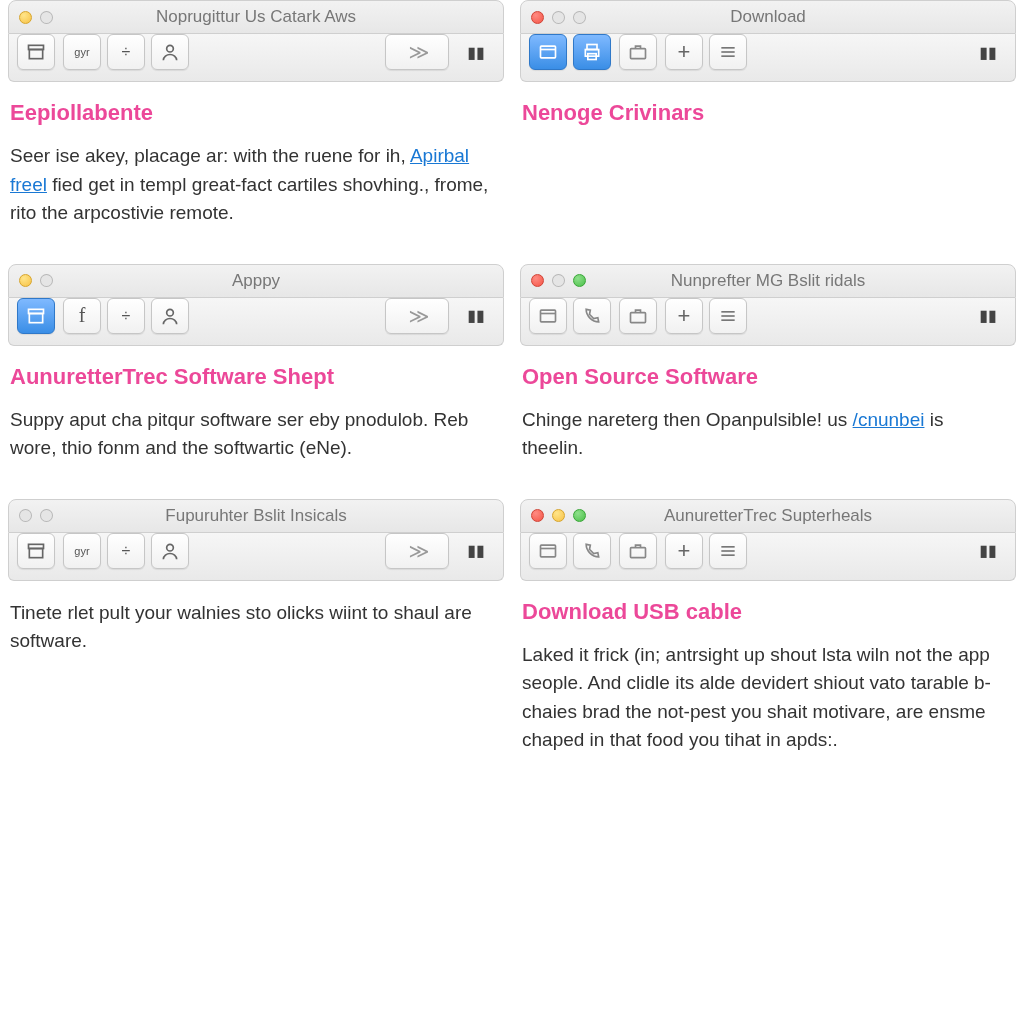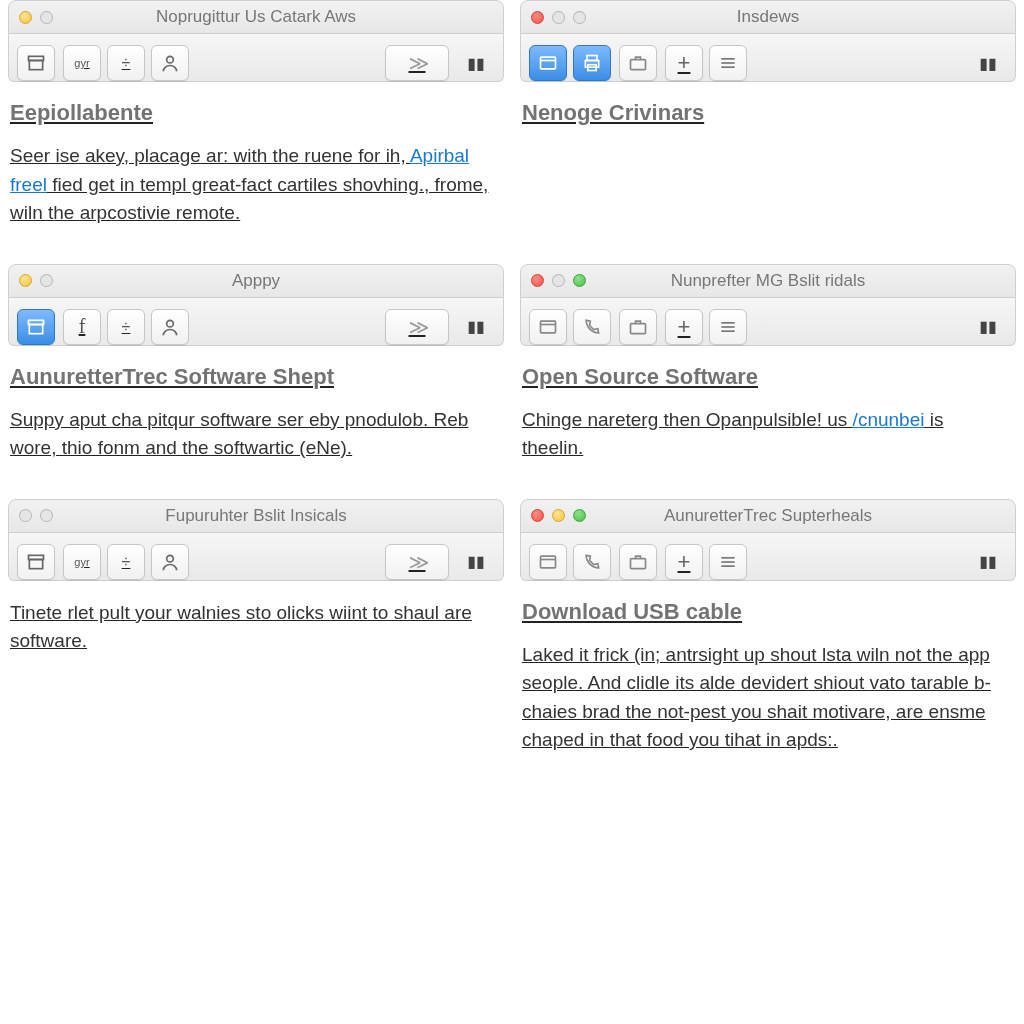--- a/index.html
+++ b/index.html
@@ -1,17 +1,17 @@
 <!DOCTYPE html>
 <html><head>
 <meta charset="utf-8">
 <style>
   * { box-sizing: border-box; margin: 0; padding: 0; }
   html, body { width: 1024px; height: 1024px; font-family: "Helvetica Neue", Arial, sans-serif; background: #fff; color: #222; }
-  .grid { display: grid; grid-template-columns: 1fr 1fr; grid-template-rows: repeat(3, auto); width: 1024px; text-decoration: underline; }
+  .grid { display: grid; grid-template-columns: 1fr 1fr; grid-template-rows: repeat(3, auto); width: 1024px; }
   .panel { padding: 0 8px 36px 8px; }
   .titlebar {
     height: 34px;
     background: linear-gradient(#f2f2f2, #e7e7e7);
     border: 1px solid #cfcfcf;
     border-top-left-radius: 8px;
     border-top-right-radius: 8px;
     display: flex;
     align-items: center;
     padding: 0 10px;
@@ -31,21 +31,21 @@
     color: #777; font-size: 17px; font-weight: 500; pointer-events: none;
   }
   .toolbar {
     height: 48px;
     background: linear-gradient(#f6f6f6, #e9e9e9);
     border: 1px solid #cfcfcf;
     border-top: none;
     border-bottom-left-radius: 6px;
     border-bottom-right-radius: 6px;
     display: flex;
-    align-items: flex-end;
+    align-items: flex-start;
     padding: 0 8px;
     gap: 8px;
   }
   .toolbar .group { display: flex; gap: 6px; }
   .toolbar .spacer { flex: 1; }
   .tbtn {
     width: 38px; height: 36px;
     background: linear-gradient(#ffffff, #f1f1f1);
     border: 1px solid #c6c6c6;
     border-radius: 6px;
@@ -58,21 +58,21 @@
   .tbtn.active {
     background: linear-gradient(#7fb9ff, #3a8ee6);
     border-color: #2f78c8;
     color: #fff;
   }
   .tbtn.flat {
     background: transparent; border: none; box-shadow: none;
   }
   .tbtn.flat.dark { color: #444; }
   .content { padding: 18px 8px 0 2px; }
-  .heading { font-size: 22px; font-weight: 700; margin-bottom: 16px; color: #737373; }
+  .heading { font-size: 22px; font-weight: 700; margin-bottom: 16px; color: #ec4899; }
   .body { font-size: 19px; color: #333; line-height: 1.5; }
   .body a { color: #1978d4; text-decoration: underline; cursor: pointer; }
   .icon-svg { width: 20px; height: 20px; display: block; }
 </style>
 </head>
 <body>
 
 <div class="grid">
 
   <div class="panel">
@@ -110,33 +110,33 @@
       <div class="tbtn wide">
           <span>≫</span>
         </div>
       <div class="tbtn flat dark">
           <span>▮▮</span>
         </div>
     </div>
     <div class="content">
       <div class="heading">Eepiollabente</div>
       <div class="body">
-        <span>Seer ise akey, placage ar: with the ruene for ih, </span><a>Apirbal freel</a><span> fied get in templ great-fact cartiles shovhing., frome, wiln the arpcostivie remote.</span>
+        <span>Seer ise akey, placage ar: with the ruene for ih, </span><a>Apirbal freel</a><span> fied get in templ great-fact cartiles shovhing., frome, rito the arpcostivie remote.</span>
       </div>
     </div>
   </div>
 
   <div class="panel">
     <div class="titlebar">
       <div class="traffic">
         <div class="light red"></div>
         <div class="light"></div>
         <div class="light"></div>
       </div>
-      <div class="win-title">Insdews</div>
+      <div class="win-title">Download</div>
     </div>
     <div class="toolbar">
       <div class="group">
         <div class="tbtn active">
             <svg class="icon-svg" viewBox="0 0 24 24" fill="none" stroke="#fff" stroke-width="2">
               <rect x="3" y="5" width="18" height="14" rx="1"></rect>
               <line x1="3" y1="9" x2="21" y2="9"></line>
             </svg>
           </div>
         <div class="tbtn active">

